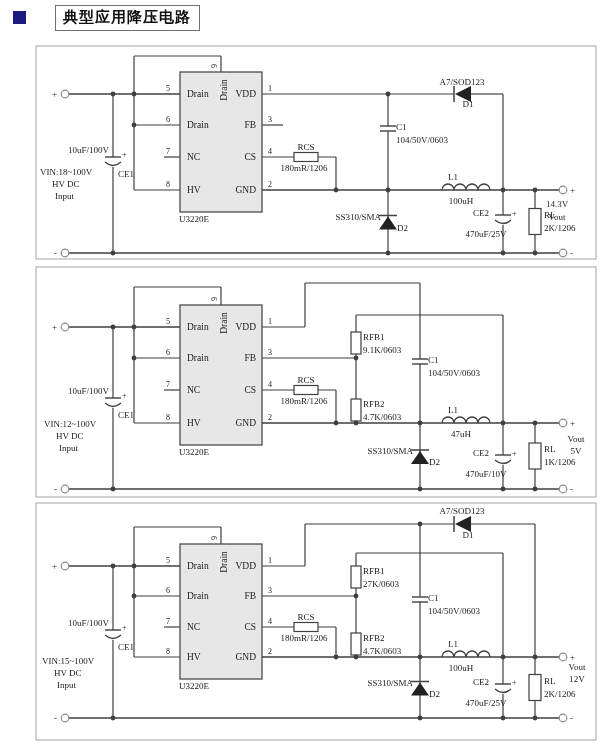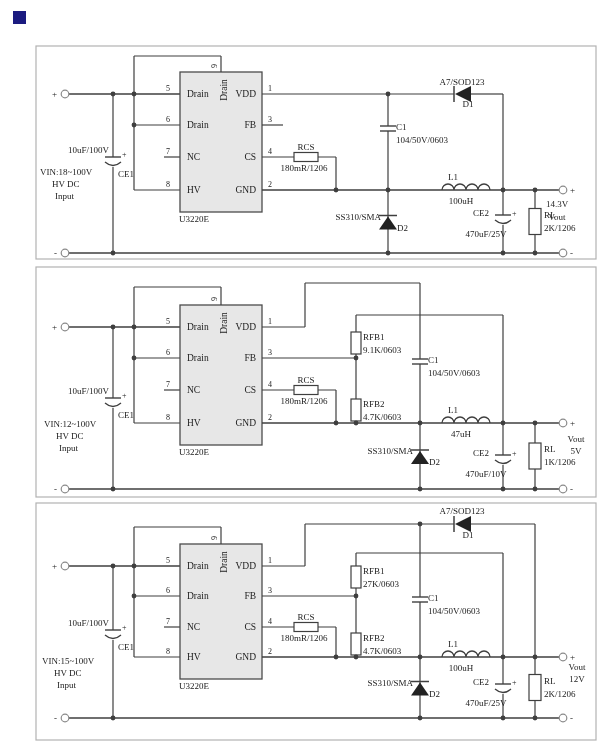--- a/index.html
+++ b/index.html
@@ -11,20 +11,21 @@
        border:1px solid #707070;font-weight:bold;font-size:15px;color:#101010;
        letter-spacing:1px;font-family:"Liberation Serif",serif;white-space:nowrap;}
   svg{position:absolute;left:0;top:0;}
   text{fill:#1c1c1c;font-family:"Liberation Serif",serif;}
 </style>
 </head>
 <body>
 
 <div id="title-bar">
   <span id="bullet" style="background: rgb(27, 27, 128);"></span>
+  <span id="title-box">典型应用降压电路</span>
 </div>
 
 <svg id="schematic" width="607" height="748" viewBox="0 0 607 748">
     <g>
       <rect x="36" y="46" width="560" height="213" fill="none" stroke="#b2b2b2" stroke-width="1.2"></rect>
       <line x1="69" y1="94" x2="180" y2="94" stroke="#3f3f3f" stroke-width="1.5"></line>
       <line x1="69" y1="253" x2="559" y2="253" stroke="#3f3f3f" stroke-width="1.6"></line>
       <circle cx="65" cy="94" r="3.8" fill="#ffffff" stroke="#8a8a8a" stroke-width="1.2"></circle>
       <text x="57" y="97" font-size="9" text-anchor="end">+</text>
       <circle cx="65" cy="253" r="3.8" fill="#ffffff" stroke="#8a8a8a" stroke-width="1.2"></circle>

